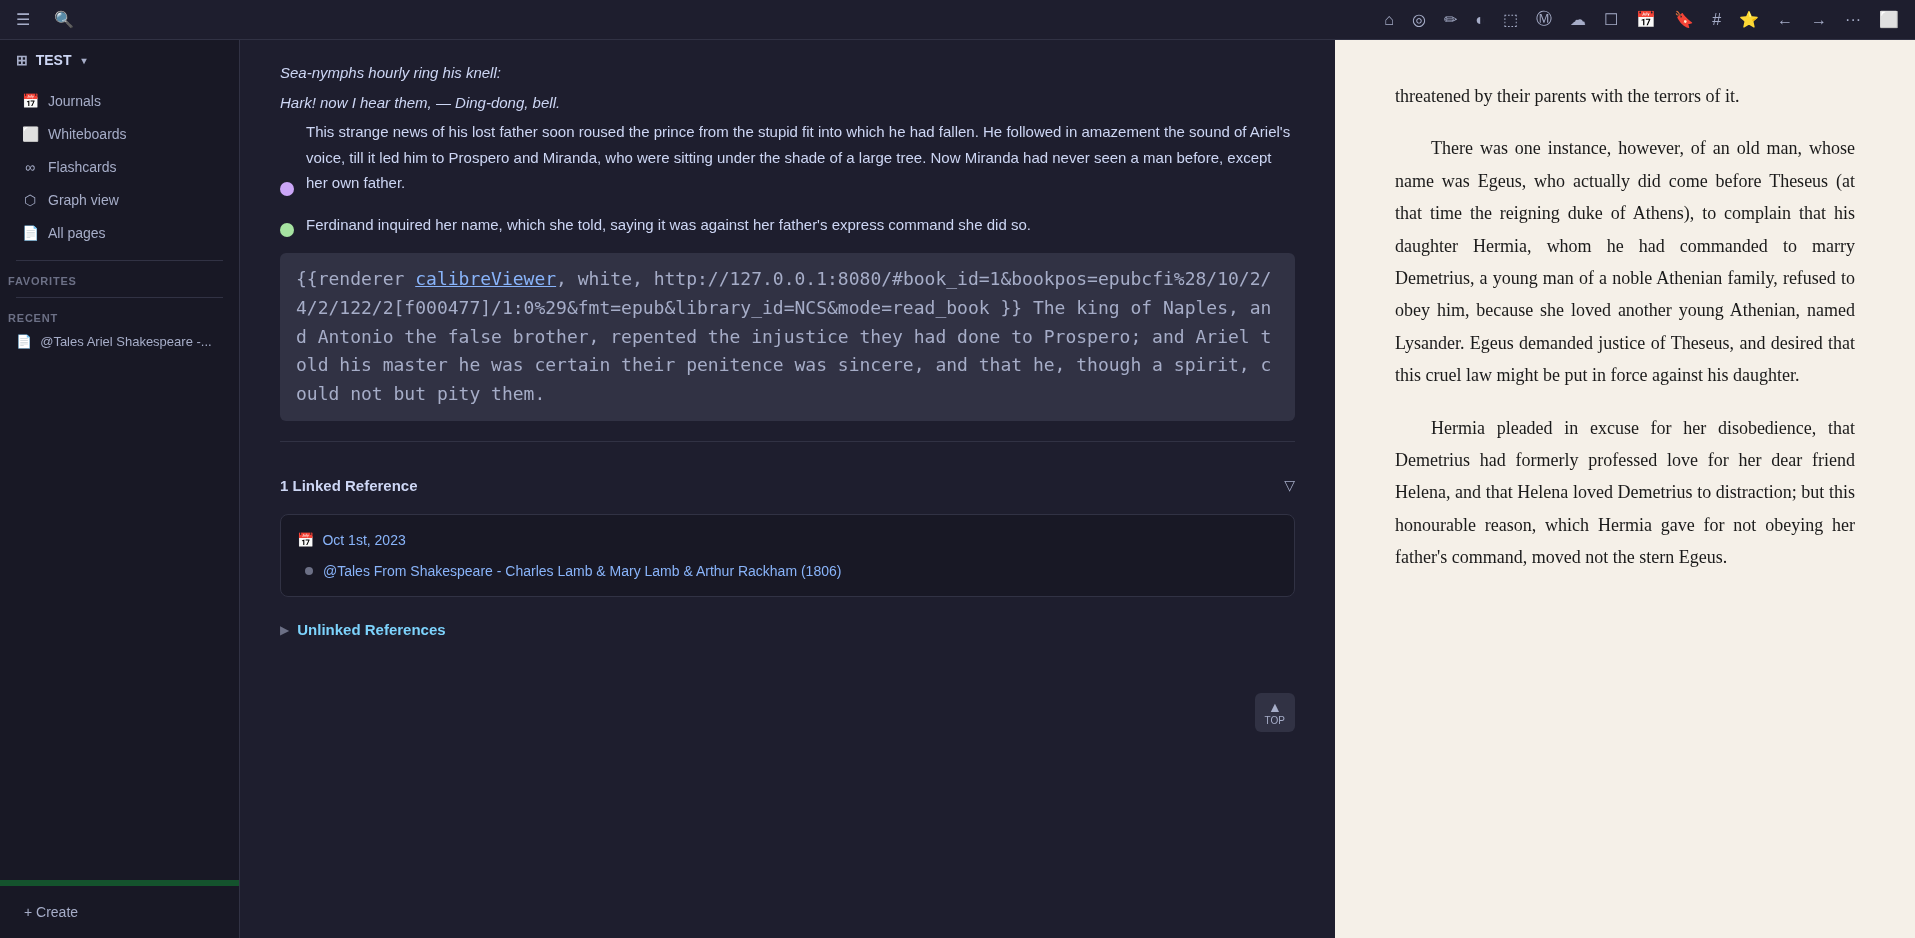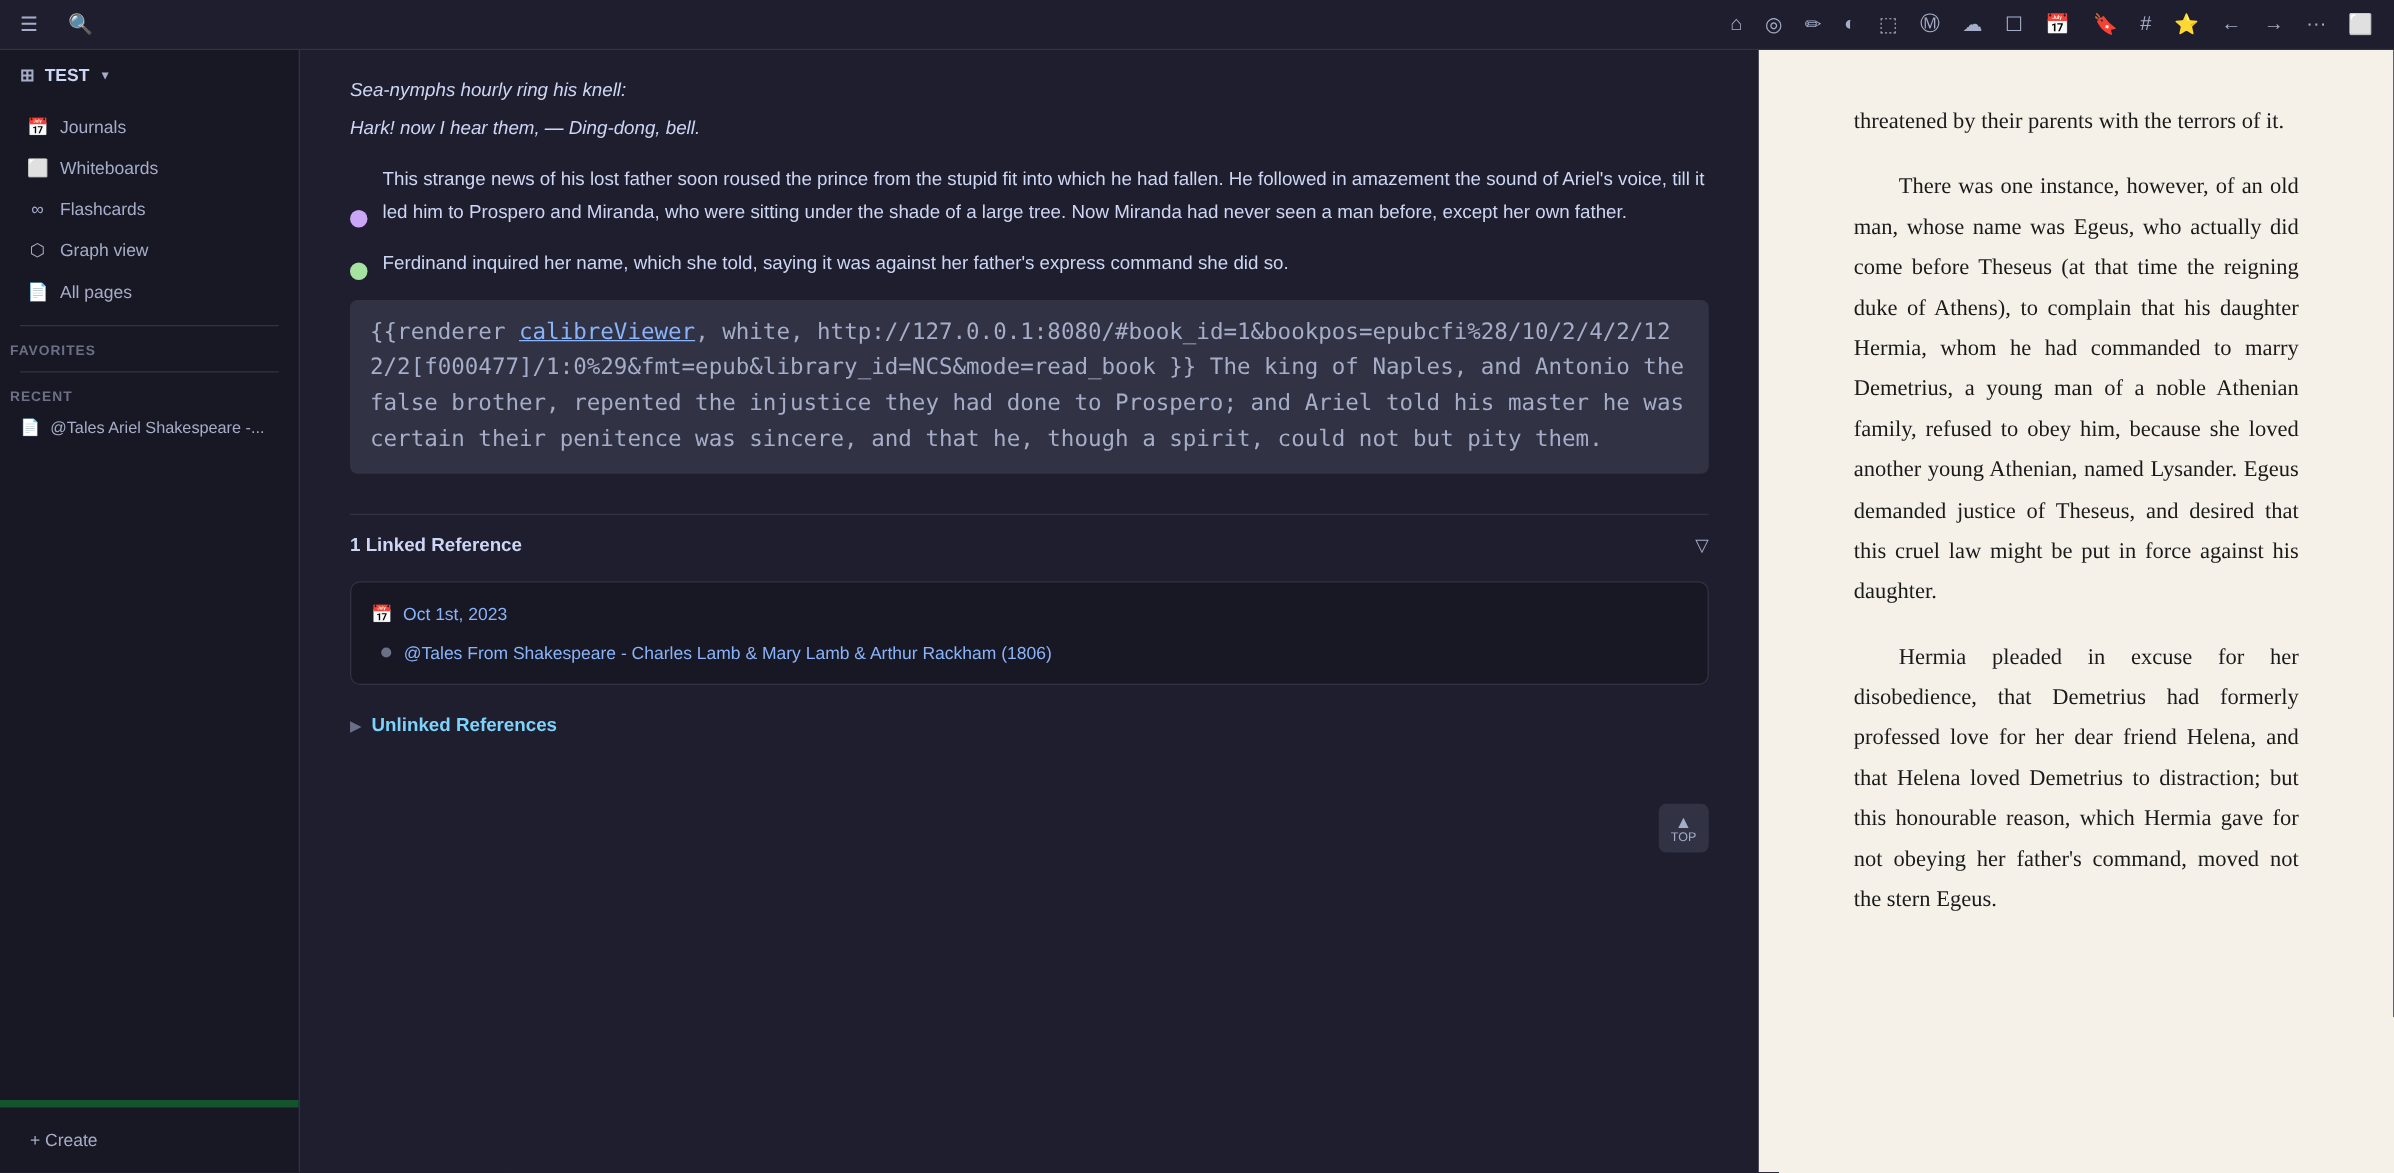--- a/index.html
+++ b/index.html
@@ -124,21 +124,21 @@
       background: #1e1e2e;
       overflow-y: auto;
       padding: 20px 40px 40px;
       min-width: 0;
     }
     .note-text {
       font-size: 15px;
       line-height: 1.7;
       color: #cdd6f4;
     }
-    .note-paragraph { margin-bottom: 16px; }
+    .note-paragraph { margin-bottom: 4px; }
     .note-poem-line {
       display: block;
       font-style: italic;
       color: #cdd6f4;
       margin-bottom: 4px;
     }
     .note-block {
       display: flex;
       gap: 12px;
       align-items: flex-end;
@@ -161,23 +161,23 @@
       color: #a6adc8;
       font-family: monospace;
       word-break: break-all;
       line-height: 1.6;
       margin-bottom: 16px;
     }
     .note-link { color: #89b4fa; text-decoration: underline; }
 
     
     .linked-refs {
-      margin-top: 32px;
+      margin-top: 20px;
       border-top: 1px solid #313244;
-      padding-top: 12px;
+      padding-top: 31px;
     }
     .linked-refs-header {
       display: flex;
       align-items: center;
       justify-content: space-between;
       margin-bottom: 16px;
     }
     .linked-refs-title {
       font-size: 15px;
       font-weight: 600;
@@ -240,26 +240,26 @@
       font-size: 10px;
       padding: 6px 10px;
       cursor: pointer;
       float: right;
       margin-top: 20px;
     }
     .top-btn-arrow { font-size: 14px; }
 
     
     .reader-panel {
-      width: 508px;
+      width: 580px;
       background: #f5f0e8;
       color: #1a1a1a;
       overflow-y: auto;
       flex-shrink: 0;
-      padding: 40px 76px;
+      padding: 40px 60px;
       font-family: Georgia, 'Times New Roman', serif;
     }
     .reader-text {
       font-size: 18px;
       line-height: 1.8;
       color: #1a1a1a;
       text-align: justify;
     }
     .reader-text p { margin-bottom: 20px; text-indent: 2em; }
     .reader-text p:first-child { text-indent: 0; }

